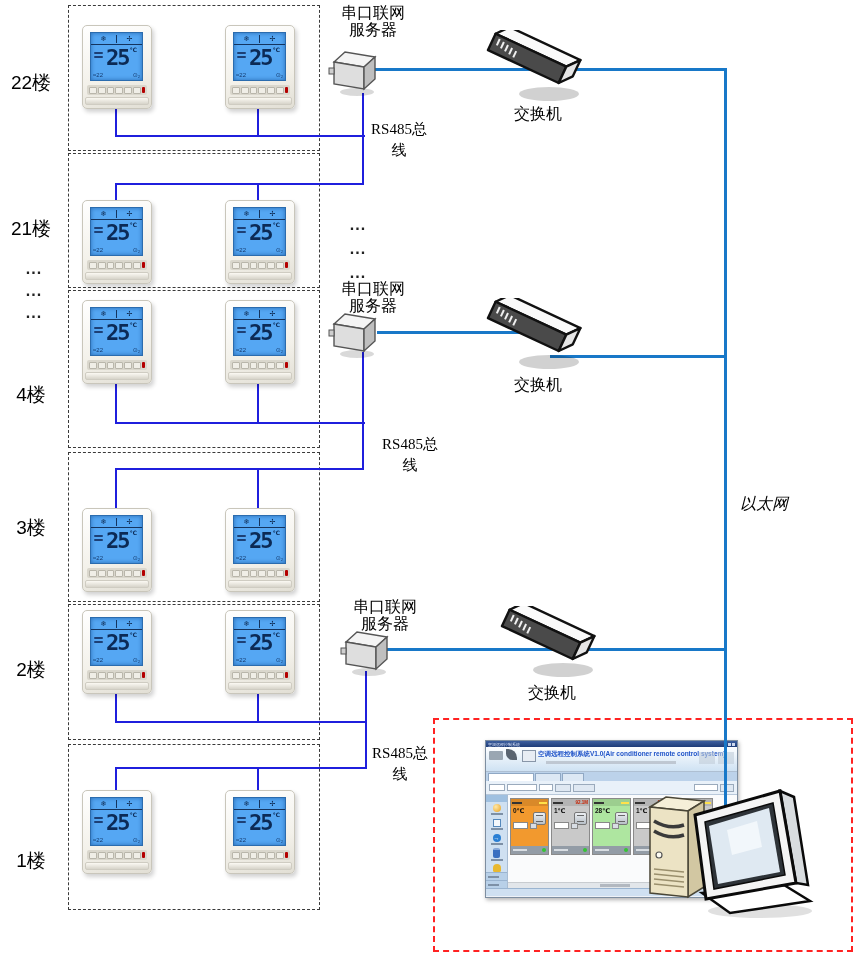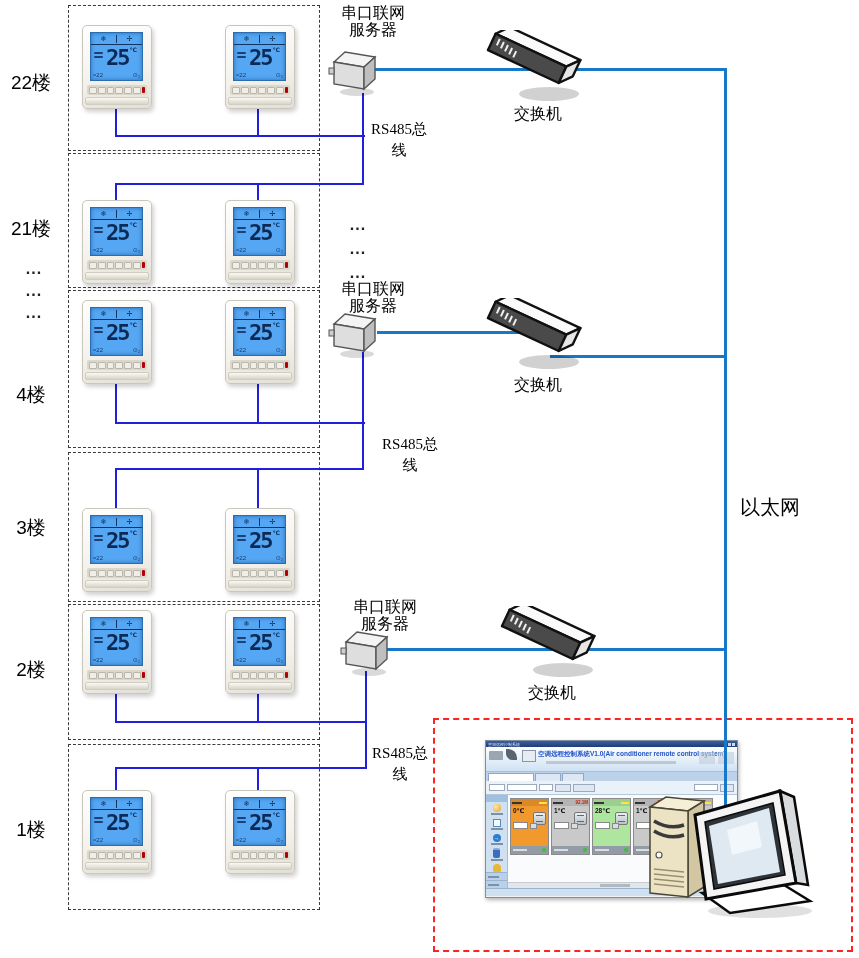--- a/index.html
+++ b/index.html
@@ -41,21 +41,21 @@
   .t-btnrow i{flex:1;background:#f0eee7;border:1px solid #b9b6ab;border-radius:1px;}
   .t-led{width:3px;height:6px;background:#b40000;border-radius:1px;margin-top:0px;}
   .t-base{position:absolute;left:2px;top:71px;width:64px;height:8px;border-radius:2px;
           background:linear-gradient(#fbf9f3,#d7d4ca);border:1px solid #cfccc2;box-sizing:border-box;}
 
   
   .cjk-serif{font-family:"Liberation Serif","DejaVu Serif",serif;}
   .srv-label{position:absolute;width:110px;text-align:center;font-size:16px;line-height:17px;color:#000;z-index:4;}
   .sw-label{position:absolute;width:70px;text-align:center;font-size:16px;color:#000;z-index:4;}
   .rs-label{position:absolute;width:62px;text-align:center;font-size:15px;line-height:21px;color:#000;z-index:4;}
-  .eth-label{position:absolute;font-size:20px;color:#000;z-index:4;}
+  .eth-label{position:absolute;font-size:16px;color:#000;z-index:4;font-style:italic;}
   .rms-label{position:absolute;left:505px;top:903px;width:290px;text-align:center;
              font-size:21px;color:#000;z-index:6;}
 
   
   .svgbox{position:absolute;z-index:3;}
 
   
   .rms-box{position:absolute;left:433px;top:718px;width:420px;height:234px;
            border:2px dashed var(--rmsbox,#ff2222);box-sizing:border-box;z-index:1;}
 
@@ -135,21 +135,21 @@
   <div class="floor-box" style="top:290px;height:158px;"></div>
   <div class="floor-box" style="top:452px;height:150px;"></div>
   <div class="floor-box" style="top:604px;height:136px;"></div>
   <div class="floor-box" style="top:744px;height:166px;"></div>
 
   <div class="floor-label" style="top:70px;">22楼</div>
   <div class="floor-label" style="top:216px;">21楼</div>
   <div class="floor-label" style="top:358px;margin-top:24px;">4楼</div>
   <div class="floor-label" style="top:515px;">3楼</div>
   <div class="floor-label" style="top:657px;">2楼</div>
-  <div class="floor-label" style="top:817px;">1楼</div>
+  <div class="floor-label" style="top:848px;">1楼</div>
 
   <div class="dots" style="left:14px;top:262px;">...</div>
   <div class="dots" style="left:14px;top:284px;">...</div>
   <div class="dots" style="left:14px;top:306px;">...</div>
   <div class="dots" style="left:338px;top:218px;">...</div>
   <div class="dots" style="left:338px;top:242px;">...</div>
   <div class="dots" style="left:338px;top:266px;">...</div>
 
   <div class="thermo-slot" style="left:82px;top:25px;">
   <div class="thermo">

